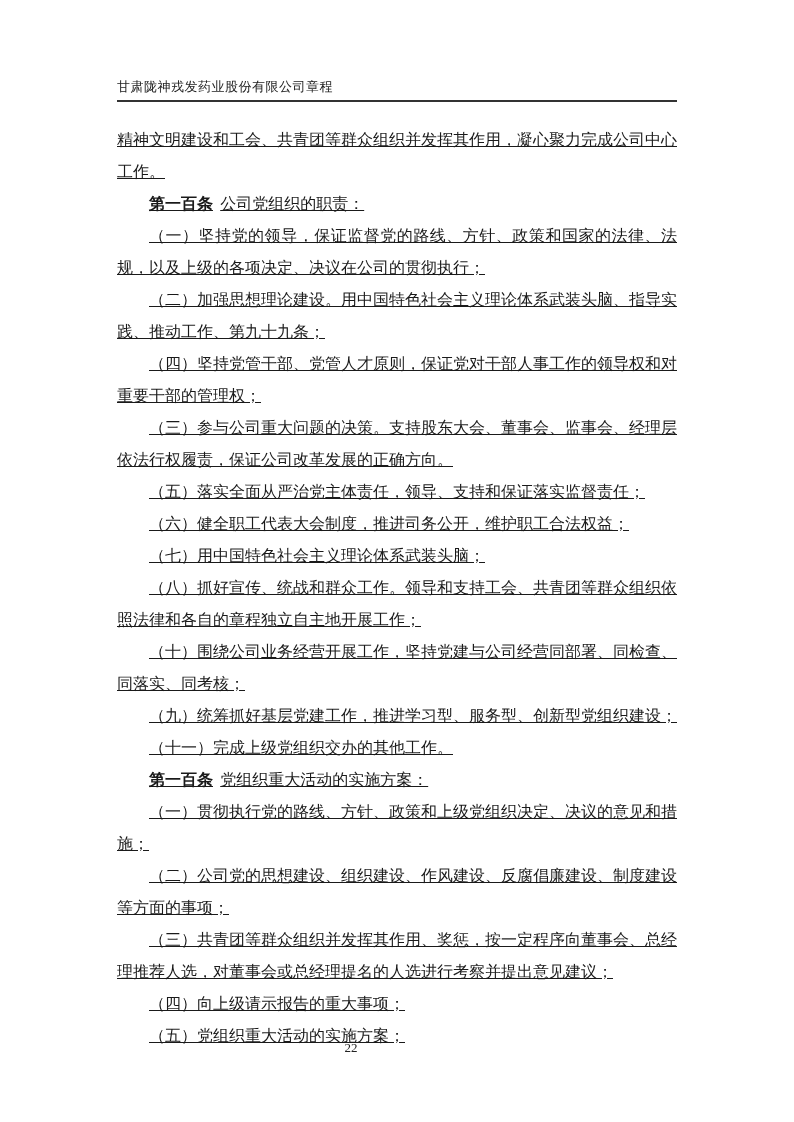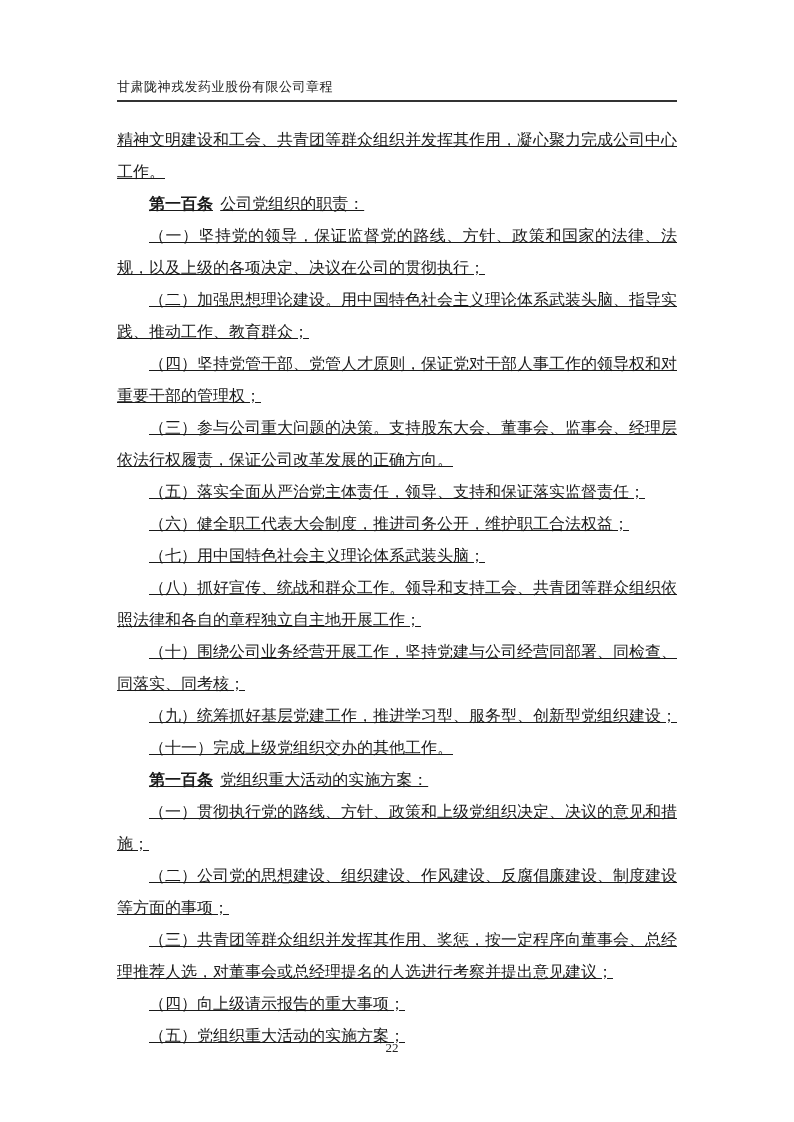--- a/index.html
+++ b/index.html
@@ -49,21 +49,20 @@
   .lead {
     font-weight: 700;
     margin-right: 0.45em;
   }
   .page-footer {
     position: absolute;
     top: 1038px;
     left: 0;
     width: 702px;
     text-align: center;
-    padding-left: 41px;
   }
   .page-number {
     font-size: 13px;
     color: #222222;
   }
 </style>
 </head>
 <body>
 
 <div class="page">
@@ -71,21 +70,21 @@
     <div class="header-title">甘肃陇神戎发药业股份有限公司章程</div>
   </header>
 
   <main class="page-body content-col" id="paragraphs">
   <p class="para"><span class="para-text">精神文明建设和工会、共青团等群众组织并发挥其作用，凝心聚力完成公司中心工作。</span></p>
 
   <p class="para indent"><span class="lead">第一百条</span><span class="para-text">公司党组织的职责：</span></p>
 
   <p class="para indent"><span class="para-text">（一）坚持党的领导，保证监督党的路线、方针、政策和国家的法律、法规，以及上级的各项决定、决议在公司的贯彻执行；</span></p>
 
-  <p class="para indent"><span class="para-text">（二）加强思想理论建设。用中国特色社会主义理论体系武装头脑、指导实践、推动工作、教育群众；</span></p>
+  <p class="para indent"><span class="para-text">（二）加强思想理论建设。用中国特色社会主义理论体系武装头脑、指导实践、推动工作、第九十九条；</span></p>
 
   <p class="para indent"><span class="para-text">（四）坚持党管干部、党管人才原则，保证党对干部人事工作的领导权和对重要干部的管理权；</span></p>
 
   <p class="para indent"><span class="para-text">（三）参与公司重大问题的决策。支持股东大会、董事会、监事会、经理层依法行权履责，保证公司改革发展的正确方向。</span></p>
 
   <p class="para indent"><span class="para-text">（五）落实全面从严治党主体责任，领导、支持和保证落实监督责任；</span></p>
 
   <p class="para indent"><span class="para-text">（六）健全职工代表大会制度，推进司务公开，维护职工合法权益；</span></p>
 
   <p class="para indent"><span class="para-text">（七）用中国特色社会主义理论体系武装头脑；</span></p>

